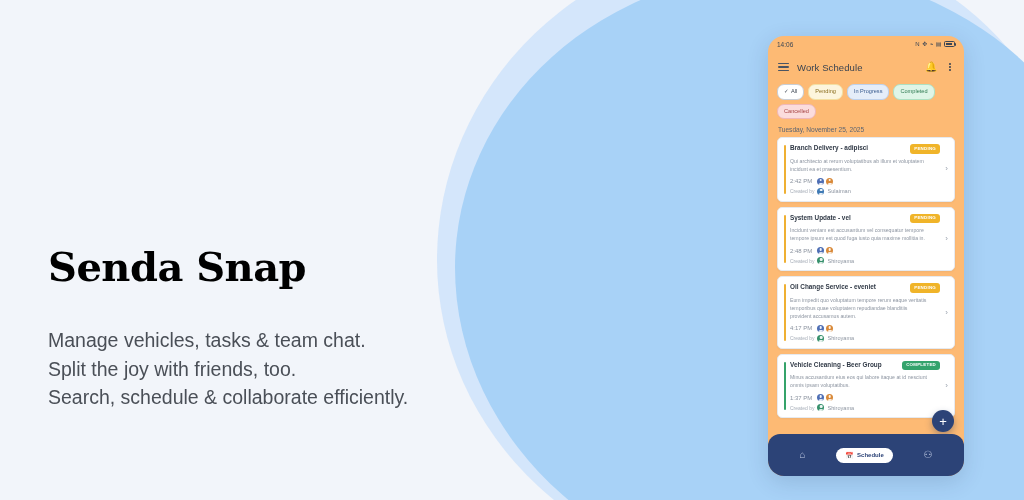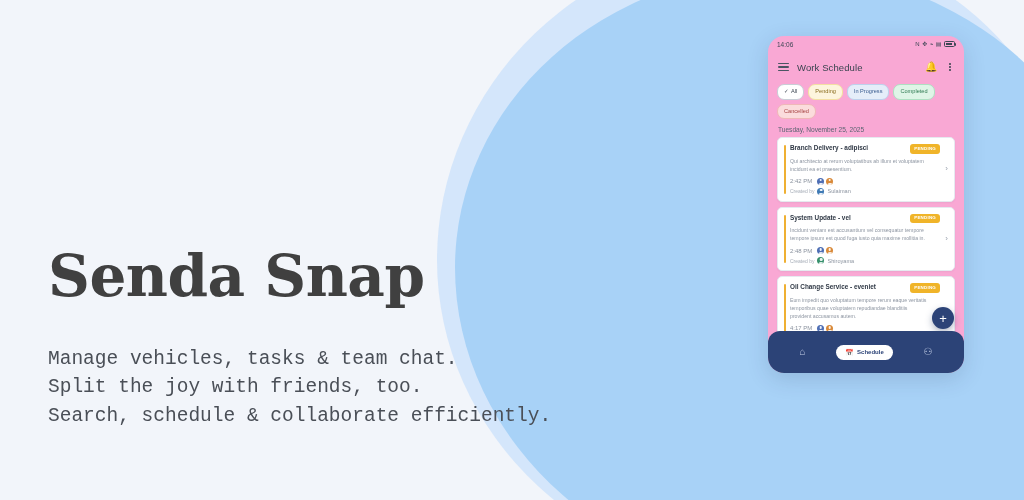--- a/index.html
+++ b/index.html
@@ -33,41 +33,41 @@
   }
 
   
   .copy {
     position: absolute;
     left: 48px; top: 246px;
     width: 420px;
   }
   .headline {
     font-family: "DejaVu Serif", "Liberation Serif", serif;
-    font-size: 58px;
+    font-size: 40px;
     font-weight: bold;
-    color: #404040;
+    color: #000000;
     letter-spacing: -0.5px;
     line-height: 1.05;
   }
   .sub {
     margin-top: 38px;
     font-size: 19.5px;
     line-height: 28.5px;
     color: #4a4f57;
     font-weight: 400;
   }
-  .sub div { white-space: nowrap; font-family: Liberation Mono, monospace; }
+  .sub div { white-space: nowrap; }
 
   
   .phone {
     position: absolute;
     left: 768px; top: 36px;
-    width: 196px; height: 337px;
-    background: #f9a8d4;
+    width: 196px; height: 440px;
+    background: #fdba74;
     border-radius: 16px;
     overflow: hidden;
     box-shadow: 0 6px 22px rgba(30,50,90,.16);
   }
   .statusbar {
     height: 16px;
     display: flex; align-items: center; justify-content: space-between;
     padding: 0 9px;
     font-size: 6.5px; color: #3c4654;
   }

